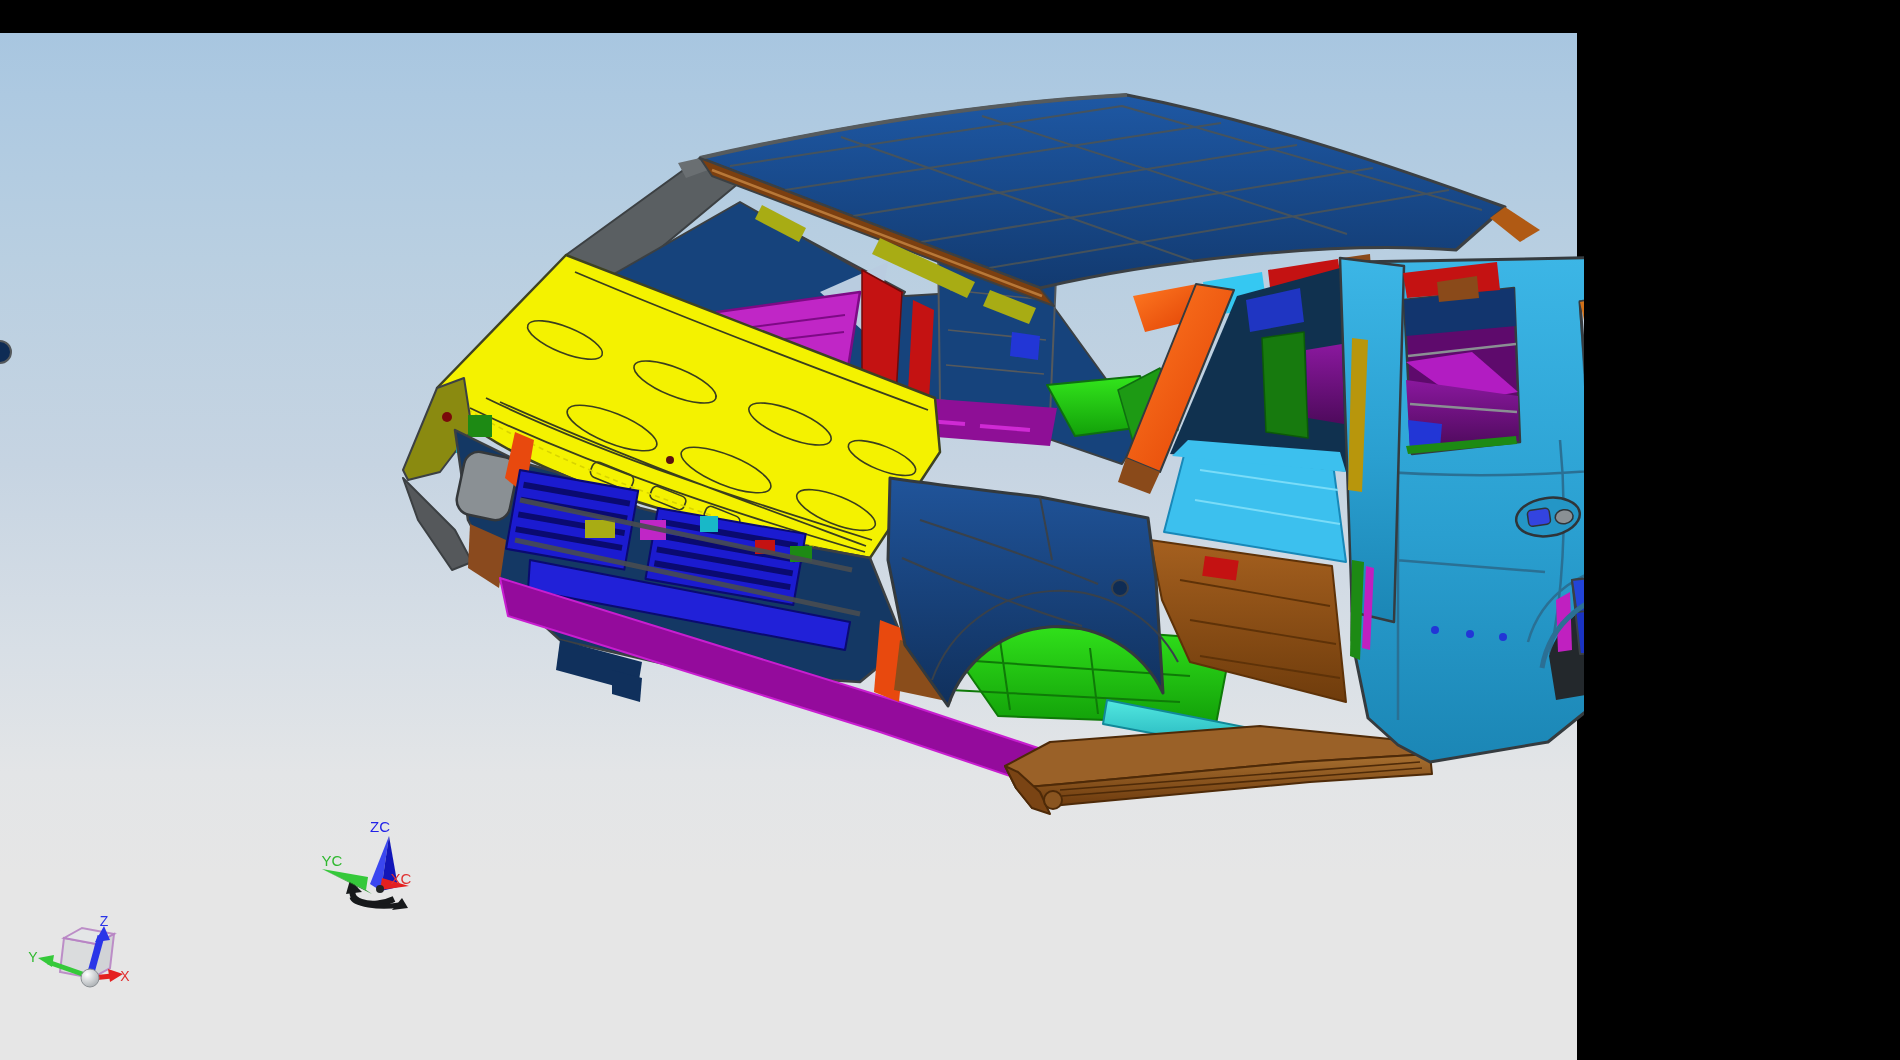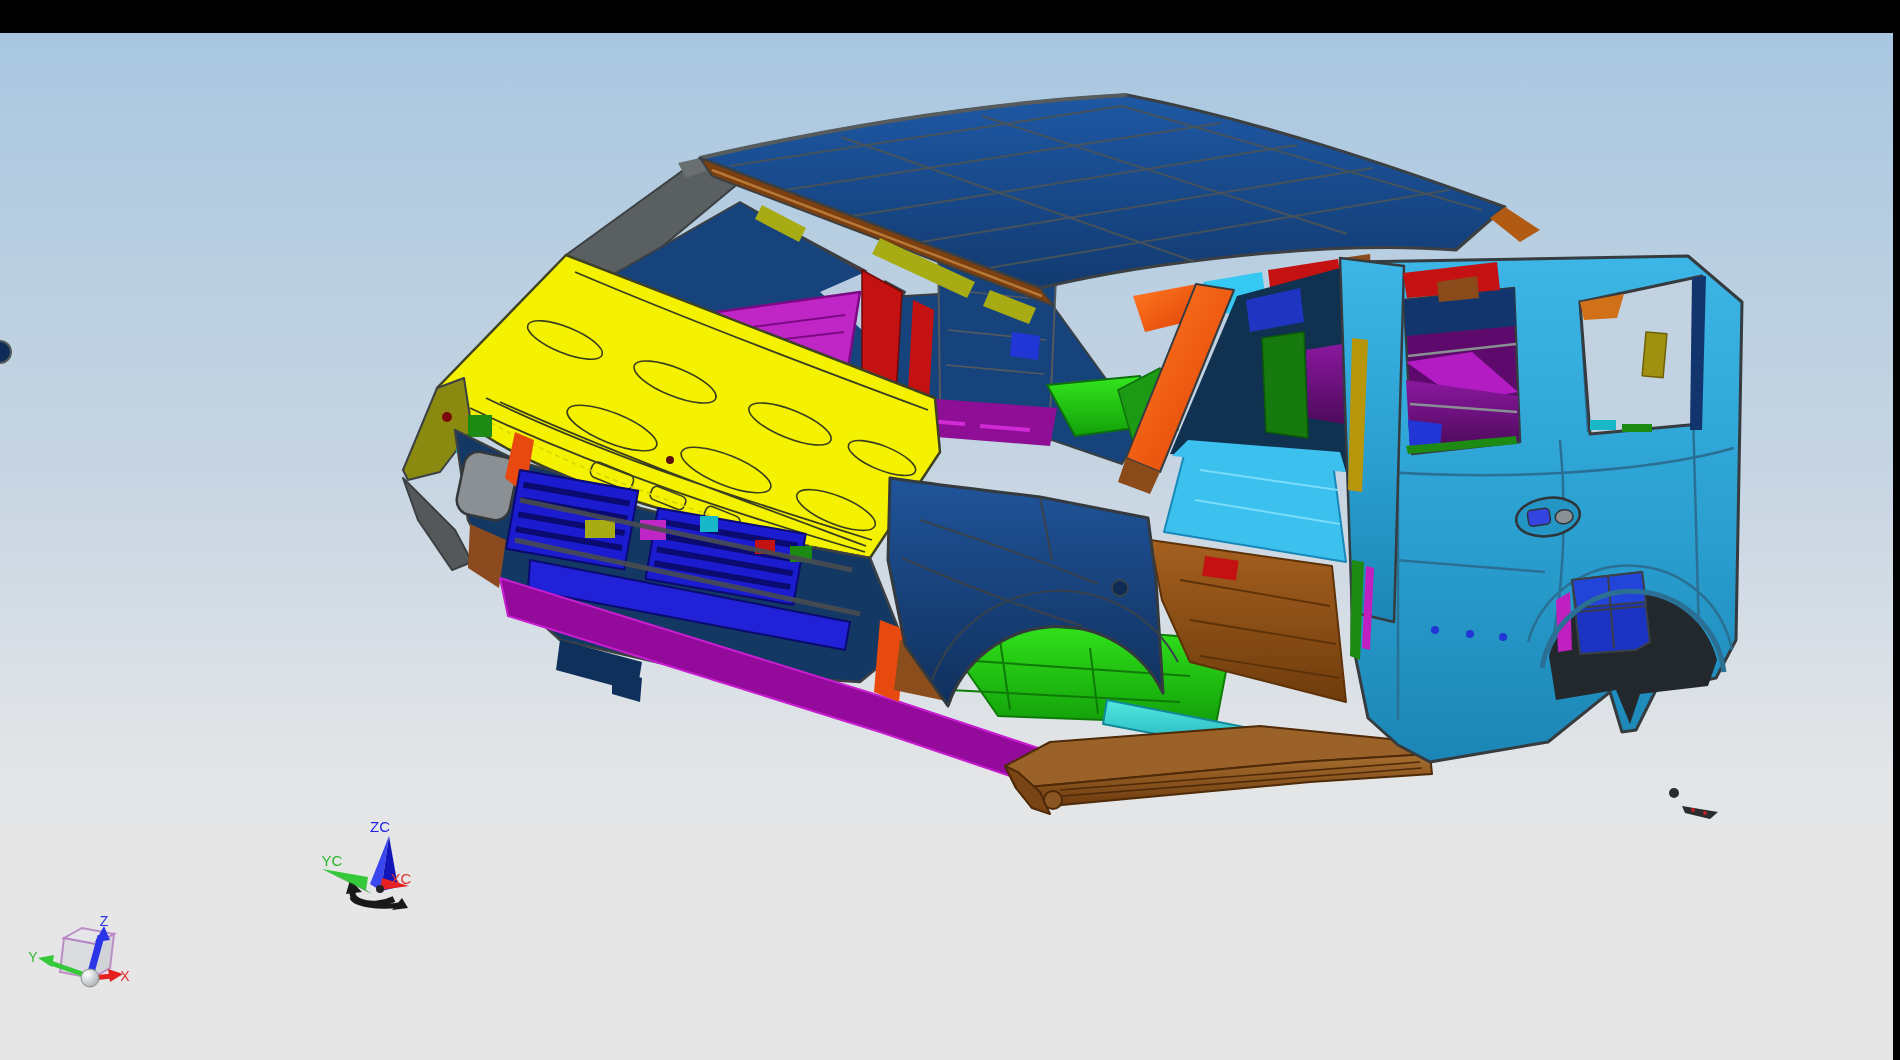--- a/index.html
+++ b/index.html
@@ -1,16 +1,16 @@
 <!DOCTYPE html>
 <html><head>
 <meta charset="utf-8">
 <style>
   html,body{margin:0;padding:0;background:#000;font-family:"Liberation Sans",sans-serif;}
-  .stage{position:relative;width:1900px;height:1060px;overflow:hidden;background:#000;}
+  .stage{position:relative;width:1584px;height:1060px;overflow:hidden;background:#000;}
   .gfx{position:absolute;left:0;top:33px;width:1893px;height:1027px;
        background:linear-gradient(180deg,#a8c6e0 0%,#adc9e1 6%,#b9cfe1 22%,#c6d4e2 42%,#d8dfe6 60%,#e3e5e7 72%,#e6e6e6 82%,#e6e6e6 100%);}
   .bar-top{position:absolute;left:0;top:0;width:1900px;height:33px;}
   .bar-right{position:absolute;right:0;top:0;width:7px;height:1060px;}
   svg{position:absolute;left:0;top:0;}
   svg text{font-family:"Liberation Sans",sans-serif;}
   .axis-label{font-size:15px;}
   .axis-label-sm{font-size:14px;}
 </style>
 </head>

